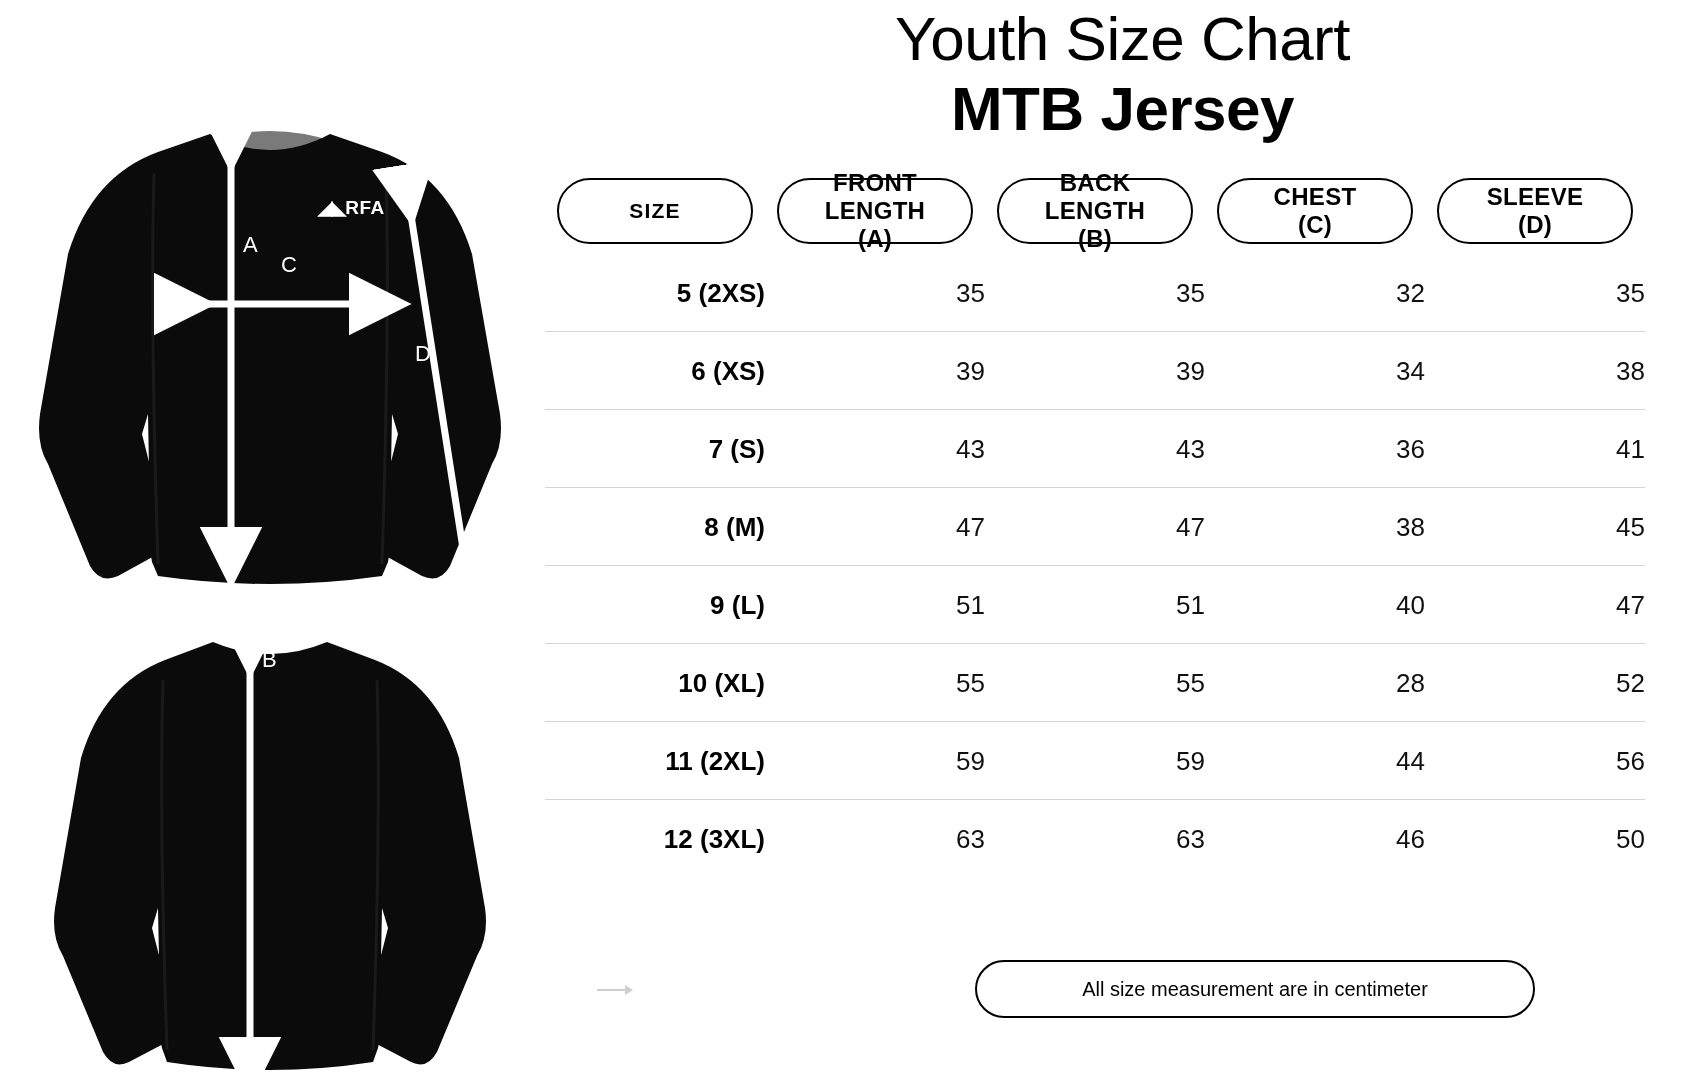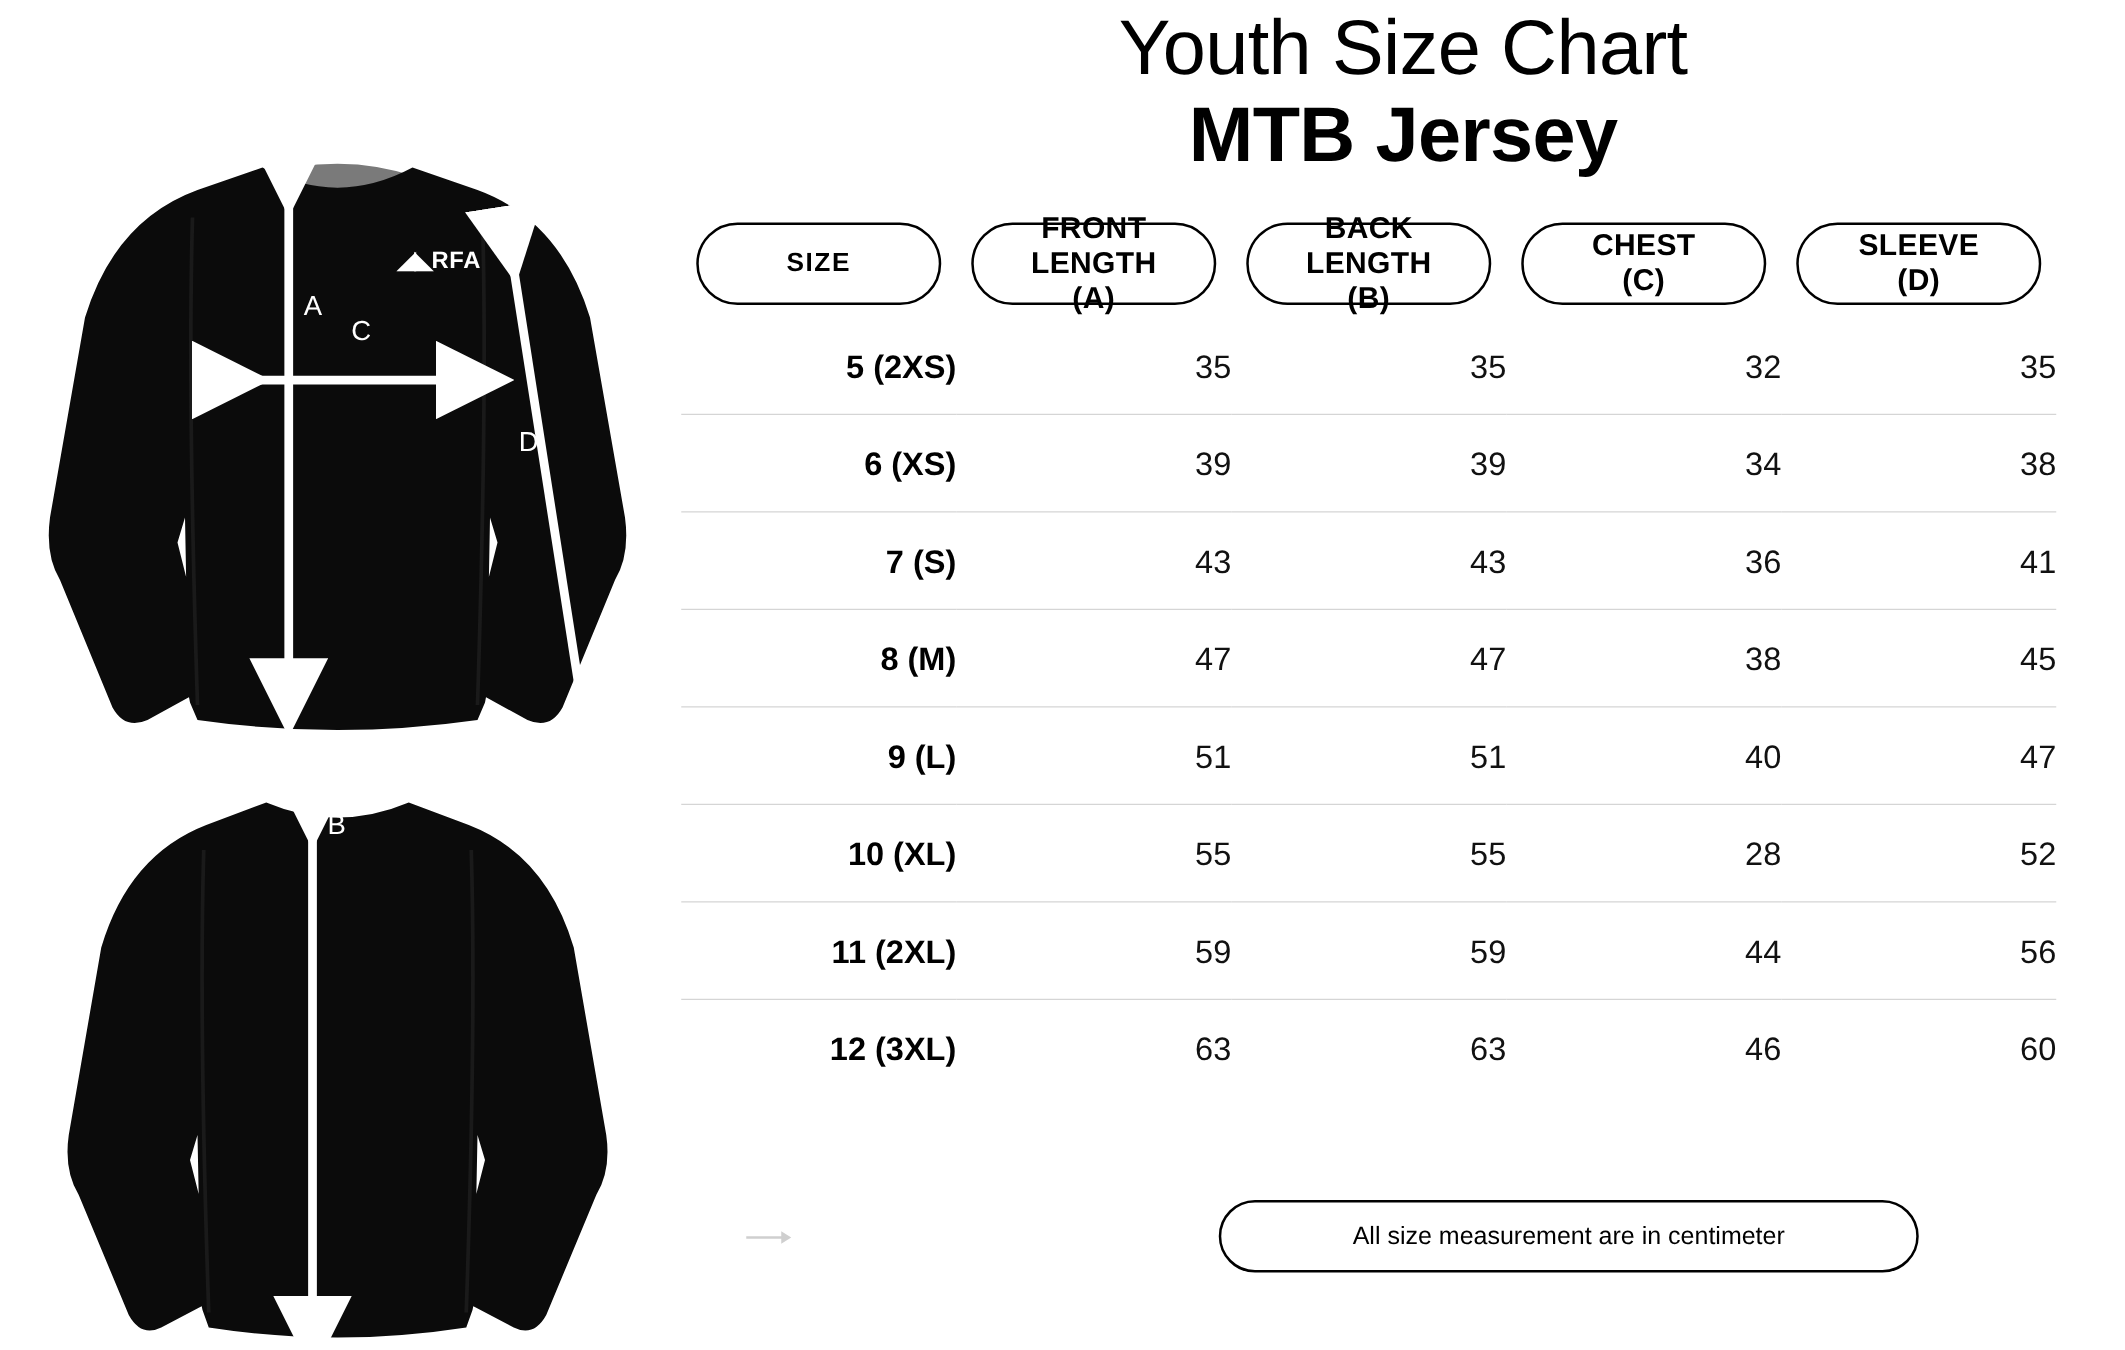--- a/index.html
+++ b/index.html
@@ -396,21 +396,21 @@
             <td>59</td>
             <td>59</td>
             <td>44</td>
             <td>56</td>
           </tr>
           <tr class="body-row">
             <td class="size-cell">12 (3XL)</td>
             <td>63</td>
             <td>63</td>
             <td>46</td>
-            <td>60</td>
+            <td>50</td>
           </tr>
         </tbody>
       </table>
     </div>
 
     <div class="note-pill">
       <span>All size measurement are in centimeter</span>
     </div>
 
   </div>

